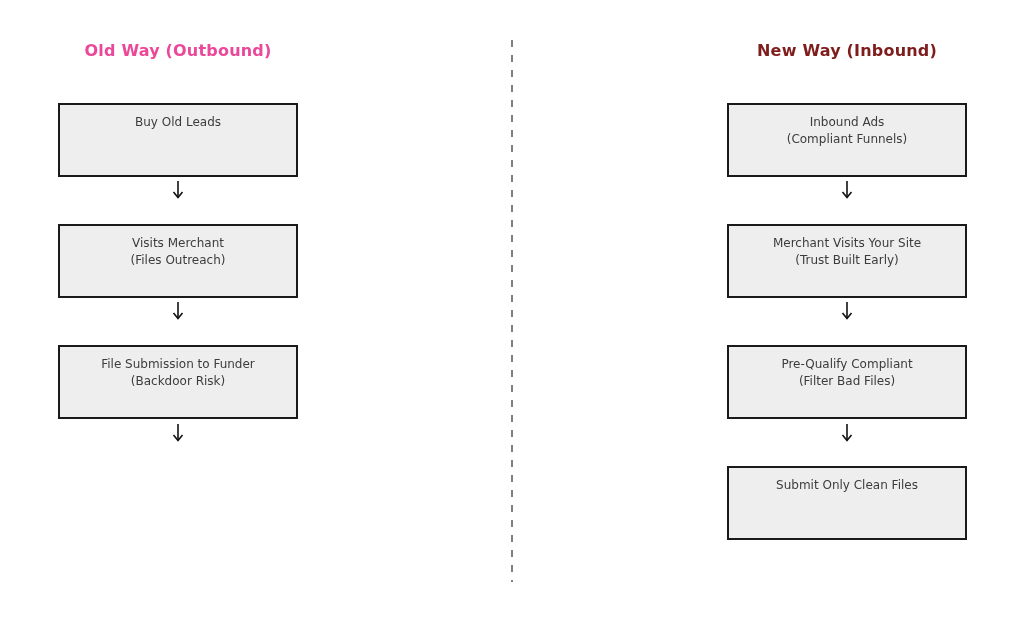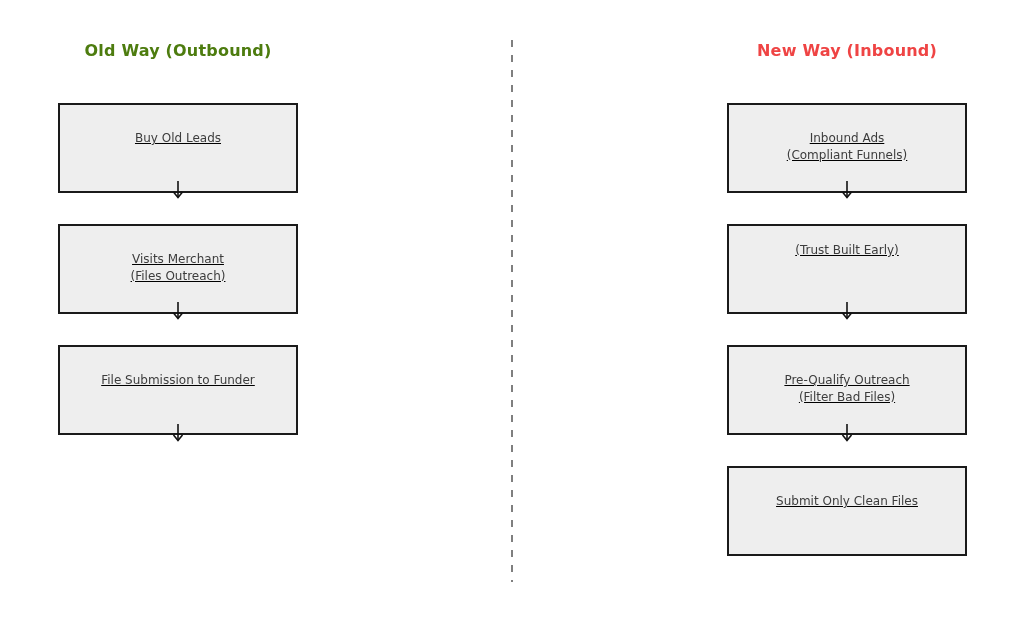--- a/index.html
+++ b/index.html
@@ -39,22 +39,21 @@
   }
   .step {
     position: absolute;
     left: 0;
     width: 236px;  
     height: 70px;  
     background: #eeeeee;
     border: 2px solid #1a1a1a;
     box-sizing: content-box;
     text-align: center;
-    padding-top: 16px;
-    text-decoration: underline;
+    padding-top: 0;
   }
   .step .line1, .step .line2 {
     font-size: 12px;
     line-height: 17px;
     color: #3c3c3c;
   }
   .step .line1 { margin-top: 9px; }
   .step.r1 { top: 103px; }
   .step.r2 { top: 224px; }
   .step.r3 { top: 345px; }
@@ -76,21 +75,21 @@
   }
 </style>
 </head>
 <body>
 
 <div class="canvas">
 
   <div class="divider"></div>
 
   <section class="column left">
-    <h2 class="col-title" style="color: #4d7c0f;">Old Way (Outbound)</h2>
+    <h2 class="col-title" style="color: #ec4899;">Old Way (Outbound)</h2>
 
     <div class="step r1">
       <div class="line1">Buy Old Leads</div>
     </div>
 
     <svg class="arrow a1" viewBox="0 0 16 19">
       <line x1="8" y1="0" x2="8" y2="16"></line>
       <polyline points="3.5,11 8,16.5 12.5,11"></polyline>
     </svg>
 
@@ -99,53 +98,55 @@
       <div class="line2">(Files Outreach)</div>
     </div>
 
     <svg class="arrow a2" viewBox="0 0 16 19">
       <line x1="8" y1="0" x2="8" y2="16"></line>
       <polyline points="3.5,11 8,16.5 12.5,11"></polyline>
     </svg>
 
     <div class="step r3">
       <div class="line1">File Submission to Funder</div>
+      <div class="line2">(Backdoor Risk)</div>
     </div>
 
     <svg class="arrow a3" viewBox="0 0 16 19">
       <line x1="8" y1="0" x2="8" y2="16"></line>
       <polyline points="3.5,11 8,16.5 12.5,11"></polyline>
     </svg>
 
   </section>
 
   <section class="column right">
-    <h2 class="col-title" style="color: #ef4444;">New Way (Inbound)</h2>
+    <h2 class="col-title" style="color: #7f1d1d;">New Way (Inbound)</h2>
 
     <div class="step r1">
       <div class="line1">Inbound Ads</div>
       <div class="line2">(Compliant Funnels)</div>
     </div>
 
     <svg class="arrow a1" viewBox="0 0 16 19">
       <line x1="8" y1="0" x2="8" y2="16"></line>
       <polyline points="3.5,11 8,16.5 12.5,11"></polyline>
     </svg>
 
     <div class="step r2">
+      <div class="line1">Merchant Visits Your Site</div>
       <div class="line2">(Trust Built Early)</div>
     </div>
 
     <svg class="arrow a2" viewBox="0 0 16 19">
       <line x1="8" y1="0" x2="8" y2="16"></line>
       <polyline points="3.5,11 8,16.5 12.5,11"></polyline>
     </svg>
 
     <div class="step r3">
-      <div class="line1">Pre-Qualify Outreach</div>
+      <div class="line1">Pre-Qualify Compliant</div>
       <div class="line2">(Filter Bad Files)</div>
     </div>
 
     <svg class="arrow a3" viewBox="0 0 16 19">
       <line x1="8" y1="0" x2="8" y2="16"></line>
       <polyline points="3.5,11 8,16.5 12.5,11"></polyline>
     </svg>
 
     <div class="step r4">
       <div class="line1">Submit Only Clean Files</div>

